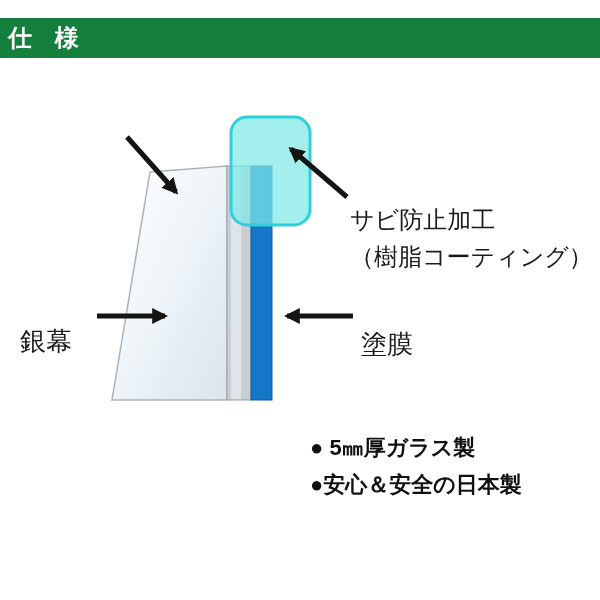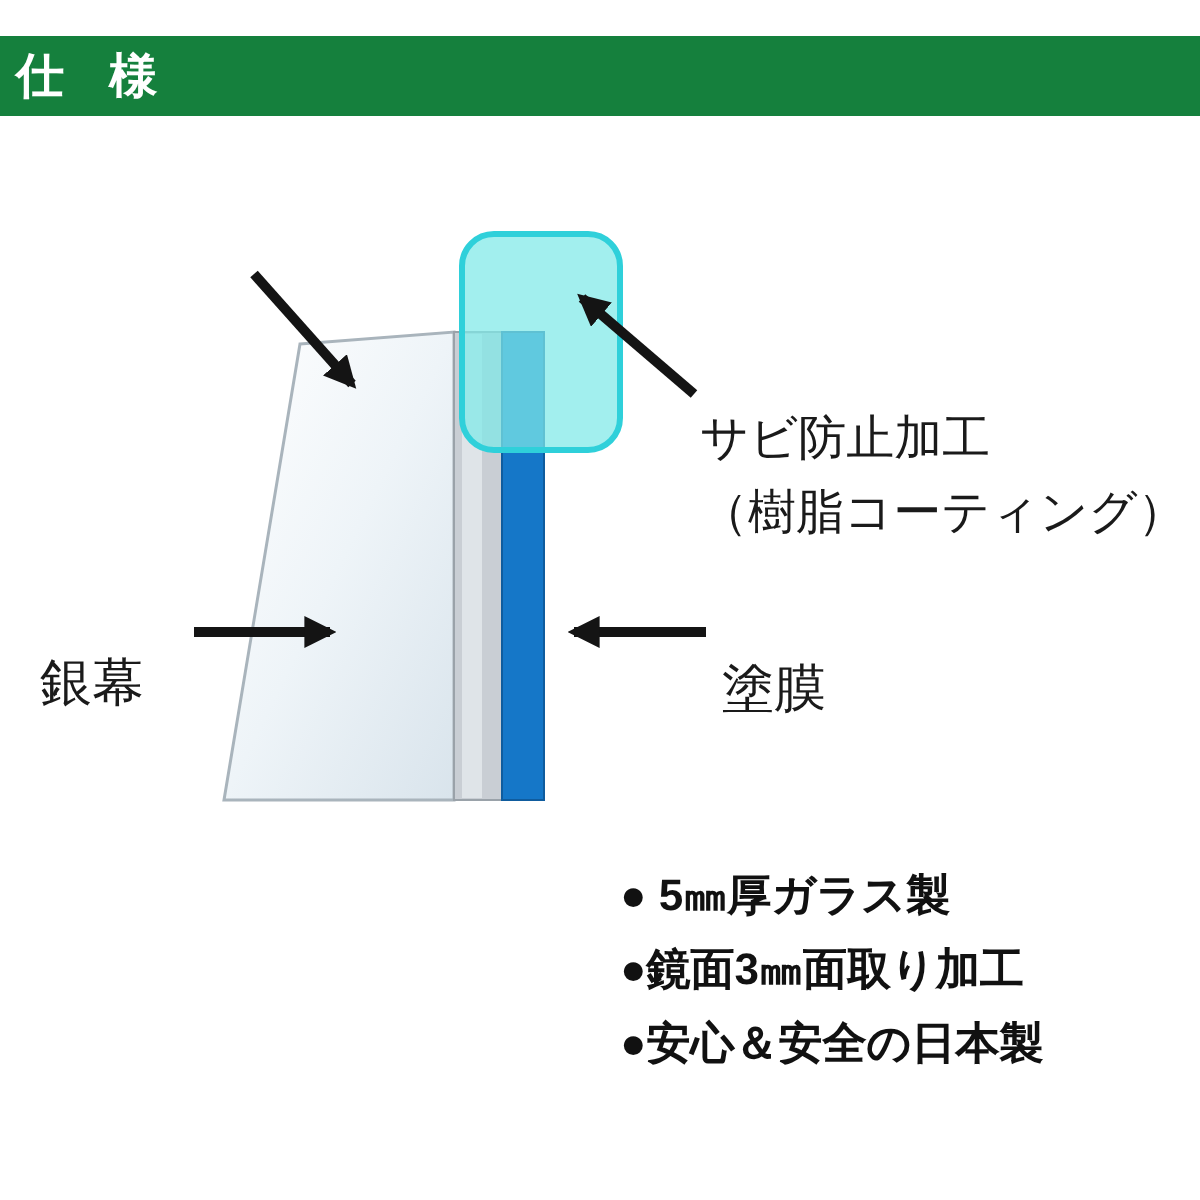--- a/index.html
+++ b/index.html
@@ -81,17 +81,16 @@
     <span>サビ防止加工</span>
     <span>（樹脂コーティング）</span>
   </div>
 
   <div class="dlabel lbl-silver">銀幕</div>
 
   <div class="dlabel lbl-coating">塗膜</div>
 
   <ul class="features">
     <li>● 5㎜厚ガラス製</li>
-    <li>●鏡面3㎜面取り加工</li>
     <li>●安心＆安全の日本製</li>
   </ul>
 
 </div>
 
 </body></html>

